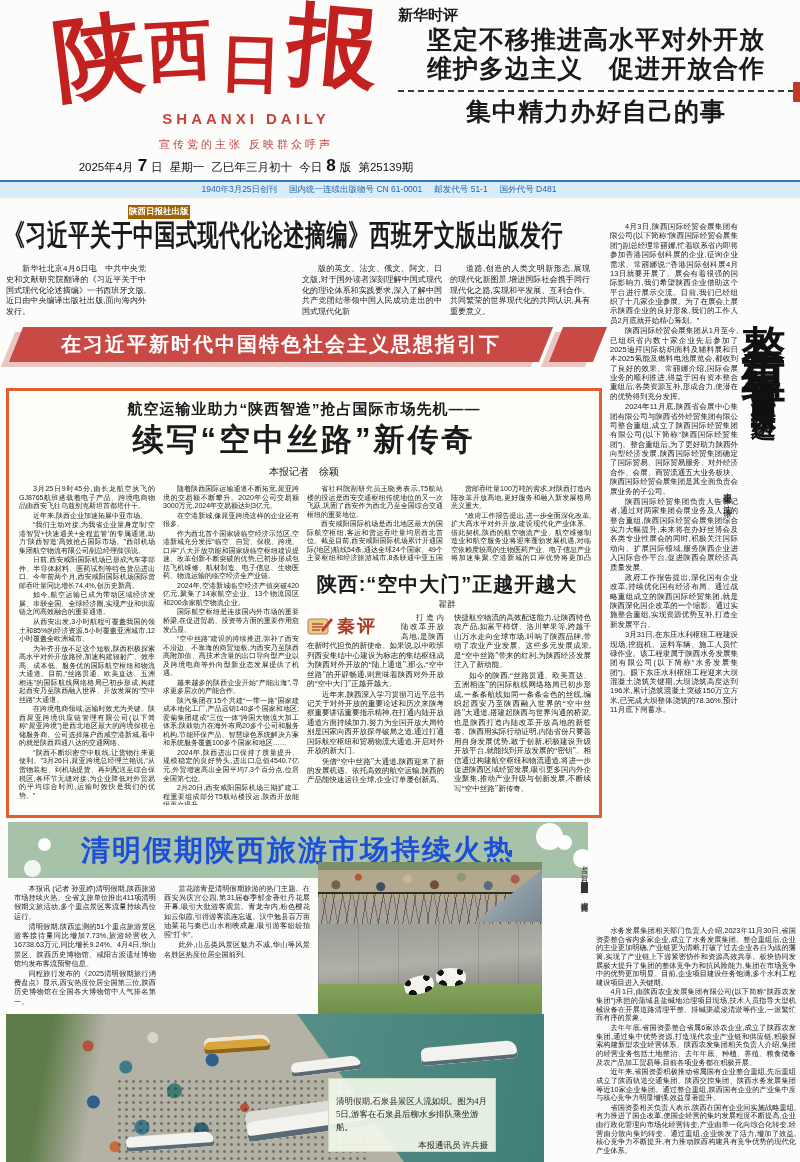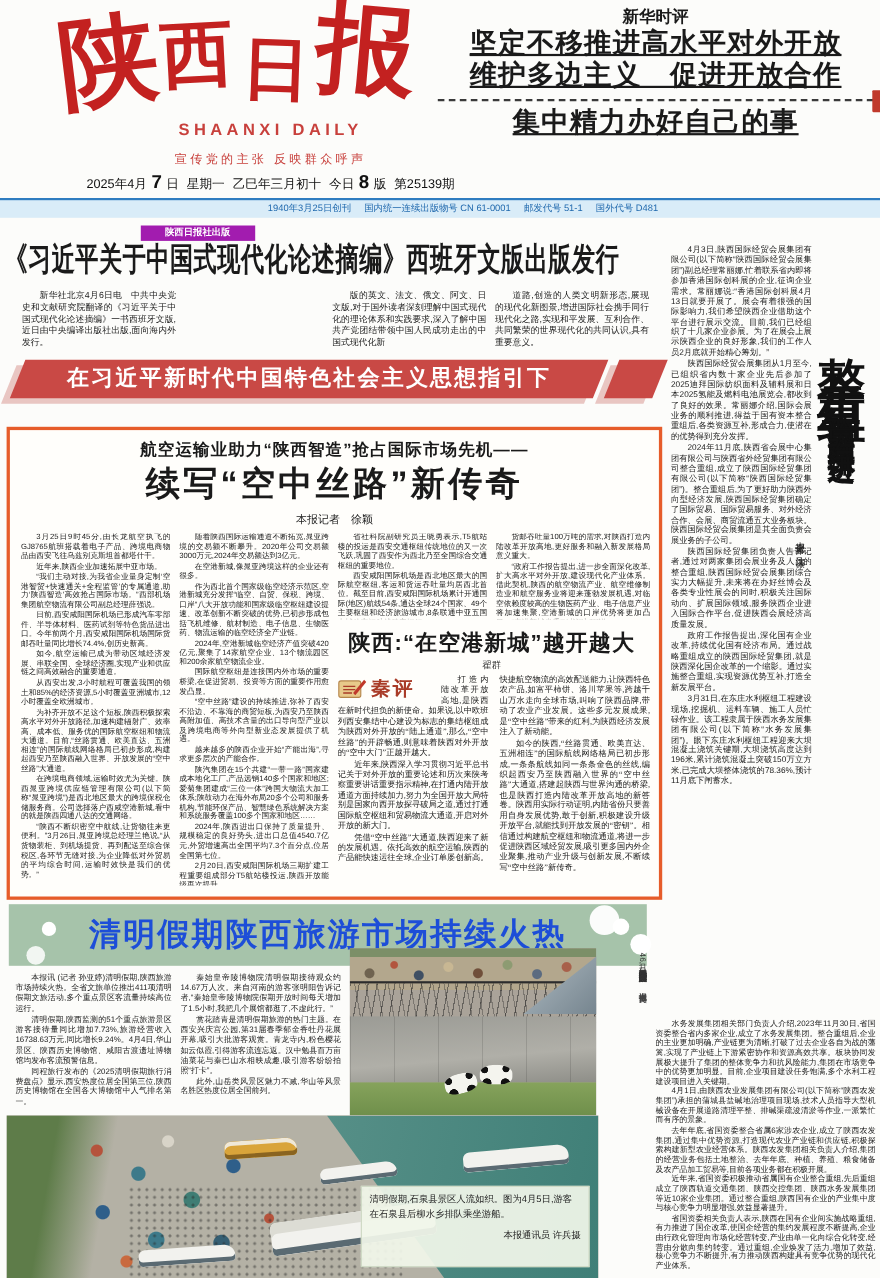--- a/index.html
+++ b/index.html
@@ -16,37 +16,37 @@
   .cg.c3{font-size:90px;transform:rotate(5deg) translateY(0);margin-left:6px;}
   .m-en{left:128px;top:110px;width:236px;text-align:center;color:#c8403c;font-size:15px;
         font-weight:bold;letter-spacing:4px;}
   .m-slogan{left:78px;top:137px;width:336px;text-align:center;color:#c8403c;font-size:11px;letter-spacing:3px;}
   .m-date{left:36px;top:156px;width:420px;text-align:center;font-size:11.5px;color:#111;white-space:nowrap;}
   .m-date span{margin:0 2px;}
   .dl-big{font-size:17px;font-weight:bold;}
 
   
   .tr{left:398px;top:2px;width:396px;height:178px;}
-  .tr-label{text-align:center;font-size:15px;font-weight:bold;margin-top:4px;}
+  .tr-label{font-size:15px;font-weight:bold;margin-top:4px;}
   .tr-line{text-align:center;font-size:25px;font-weight:900;font-family:"Liberation Serif",serif;
-           line-height:1.16;letter-spacing:1px;white-space:nowrap;text-decoration:underline;}
+           line-height:1.16;letter-spacing:1px;white-space:nowrap;}
   .tr-dash{border-top:2px dashed #3a3a3a;margin:7px 0 5px 0;position:relative;}
   .seal{position:absolute;right:-8px;top:-10px;width:9px;height:20px;background:#c0392b;border-radius:1px;}
 
   
   .pubbar{left:0;top:180px;width:800px;height:18px;background:#d9ecf8;border-top:2px solid #2f7cc0;
           font-size:8.5px;color:#1f68ad;display:flex;align-items:center;padding-left:128px;box-sizing:border-box;}
-  .pub-label{background:#a21caf;color:#fff;padding:1px 22px;margin-right:8px;font-weight:bold;margin-top:44px;}
+  .pub-label{background:#a16207;color:#fff;padding:1px 1px;margin-right:8px;font-weight:bold;margin-top:44px;}
   .pubbar span{margin-right:12px;white-space:nowrap;}
 
   
   .headline{left:4px;top:216px;width:600px;font-family:"Liberation Serif",serif;font-weight:900;
             font-size:21px;white-space:nowrap;transform:scale(1,1.4);transform-origin:left top;letter-spacing:0.5px;}
   .lead-col{top:264px;width:140px;height:58px;font-size:8px;line-height:1.35;text-align:justify;overflow:hidden;}
-  .lc0{left:20px;} .lc1{left:154px;} .lc2{left:302px;} .lc3{left:450px;}
+  .lc0{left:6px;} .lc1{left:154px;} .lc2{left:302px;} .lc3{left:450px;}
   .para{margin:0 0 1px 0;text-indent:2em;}
 
   
   .banner{left:16px;top:327px;width:530px;height:35px;}
   .banner::before{content:"";position:absolute;inset:0;background:#c94945;transform:skewX(-22deg);
                   box-shadow:-6px 5px 0 #e9c6c2;}
   .banner-text{position:relative;display:block;text-align:center;line-height:35px;color:#fff;
                font-size:20px;font-weight:900;letter-spacing:2px;}
   .banner-tail{left:556px;top:327px;width:44px;height:35px;background:#c94945;transform:skewX(-22deg);
                box-shadow:-6px 5px 0 #e9c6c2;}
@@ -145,23 +145,23 @@
      background:radial-gradient(circle, rgba(40,40,40,.65) 1px, transparent 1.7px);background-size:7px 7px;}
   .boat{position:absolute;background:#f2f2ee;border-radius:6px 10px 4px 4px;
         box-shadow:inset 0 -4px 0 #5a6a72;}
   .boat.b1{left:285px;top:45px;width:70px;height:14px;transform:rotate(-7deg);}
   .boat.b2{left:415px;top:30px;width:96px;height:18px;transform:rotate(-5deg);}
   .boat.b3{left:240px;top:88px;width:150px;height:30px;transform:rotate(-8deg);
            box-shadow:inset 0 -6px 0 #5a6a72, inset 0 10px 0 #dcdcd4;}
   .boat.b4{left:120px;top:120px;width:88px;height:15px;transform:rotate(-4deg);}
   .boat.by{left:198px;top:22px;width:66px;height:16px;background:#d9a43a;transform:rotate(-4deg);
            box-shadow:inset 0 -4px 0 #8a6420, inset 0 4px 0 #efe8d8;}
-  .bp-cap{position:absolute;left:322px;top:64px;width:208px;height:74px;background:rgba(241,246,233,.93);
-     border:1px solid #cdd8c2;box-sizing:border-box;padding:5px 7px;
-     font-family:Liberation Sans, sans-serif;font-size:8.5px;line-height:1.5;color:#222;}
+  .bp-cap{position:absolute;left:322px;top:64px;width:168px;height:74px;background:rgba(241,246,233,.93);
+     border:1px solid #cdd8c2;box-sizing:border-box;padding:16px 7px;
+     font-family:Liberation Serif, serif;font-size:8.5px;line-height:1.5;color:#222;}
   .bp-credit{text-align:right;margin-top:6px;}
 
   .icon-svg{display:block;}
 </style>
 </head>
 <body>
 
 <div class="page">
 
   <div class="abs calligraphy"><span class="cg c0">陕</span><span class="cg c1">西</span><span class="cg c2">日</span><span class="cg c3">报</span></div>
@@ -237,21 +237,21 @@
         <p class="para">2月20日,西安咸阳国际机场三期扩建工程重要组成部分T5航站楼投运,陕西开放能级再次提升。</p>
       </div>
     <div class="abs f-col fc2">
         <p class="para">省社科院副研究员王晓勇表示,T5航站楼的投运是西安交通枢纽传统地位的又一次飞跃,巩固了西安作为西北乃至全国综合交通枢纽的重要地位。</p>
         <p class="para">西安咸阳国际机场是西北地区最大的国际航空枢纽,客运和货运吞吐量均居西北首位。截至目前,西安咸阳国际机场累计开通国际(地区)航线54条,通达全球24个国家、49个主要枢纽和经济旅游城市,8条联通中亚五国七城的客运航线稳定运行。</p>
       </div>
     <div class="abs f-col fc3">
         <p class="para">货邮吞吐量100万吨的需求,对陕西打造内陆改革开放高地,更好服务和融入新发展格局意义重大。</p>
         <p class="para">“政府工作报告提出,进一步全面深化改革,扩大高水平对外开放,建设现代化产业体系。借此契机,陕西的航空物流产业、航空维修制造业和航空服务业将迎来蓬勃发展机遇,对临空依赖度较高的生物医药产业、电子信息产业将加速集聚,空港新城的口岸优势将更加凸显。”空港新城党委副书记刘军说。</p>
       </div>
-    <div class="abs f-subhead">陕西:“在空港新城”越开越大</div>
+    <div class="abs f-subhead">陕西:“空中大门”正越开越大</div>
     <div class="abs f-subbyline">翟群</div>
     <div class="abs qinping">
       <span class="qp-head">
         <svg class="icon-svg" width="26" height="20" viewBox="0 0 26 20">
           <rect x="1" y="3" width="20" height="15" rx="2" fill="#e8c98a" stroke="#b5854a" stroke-width="1"></rect>
           <line x1="5" y1="8" x2="16" y2="8" stroke="#a93b28" stroke-width="1.2"></line>
           <line x1="5" y1="11" x2="16" y2="11" stroke="#a93b28" stroke-width="1.2"></line>
           <line x1="5" y1="14" x2="13" y2="14" stroke="#a93b28" stroke-width="1.2"></line>
           <polygon points="14,14 24,2 26,4 16,16" fill="#c0392b"></polygon>
         </svg>
@@ -288,21 +288,20 @@
   <div class="abs band">
     <span class="band-dots"></span>
     <span class="band-title">清明假期陕西旅游市场持续火热</span>
   </div>
   <div class="abs t-col tc0">
       <p class="para">本报讯 (记者 孙亚婷)清明假期,陕西旅游市场持续火热。全省文旅单位推出411项清明假期文旅活动,多个重点景区客流量持续高位运行。</p>
       <p class="para">清明假期,陕西监测的51个重点旅游景区游客接待量同比增加7.73%,旅游经营收入16738.63万元,同比增长9.24%。4月4日,华山景区、陕西历史博物馆、咸阳古渡遗址博物馆均发布客流预警信息。</p>
       <p class="para">同程旅行发布的《2025清明假期旅行消费盘点》显示,西安热度位居全国第三位,陕西历史博物馆在全国各大博物馆中人气排名第一。</p>
     </div>
   <div class="abs t-col tc1">
-      <p class="para">秦始皇帝陵博物院清明假期接待观众约14.67万人次。来自河南的游客张明阳告诉记者,“秦始皇帝陵博物院假期开放时间每天增加了1.5小时,我把几个展馆都逛了,不虚此行。”</p>
       <p class="para">赏花踏青是清明假期旅游的热门主题。在西安兴庆宫公园,第31届春季郁金香牡丹花展开幕,吸引大批游客观赏。青龙寺内,粉色樱花如云似霞,引得游客流连忘返。汉中勉县百万亩油菜花与秦巴山水相映成趣,吸引游客纷纷拍照“打卡”。</p>
       <p class="para">此外,山岳类风景区魅力不减,华山等风景名胜区热度位居全国前列。</p>
     </div>
 
   <div class="abs pp">
     <div class="pp-crowd"></div>
     <div class="pp-fence"></div>
     <div class="pp-wall"></div>
     <div class="pp-roof"></div>
     <div class="pp-grass"></div>

